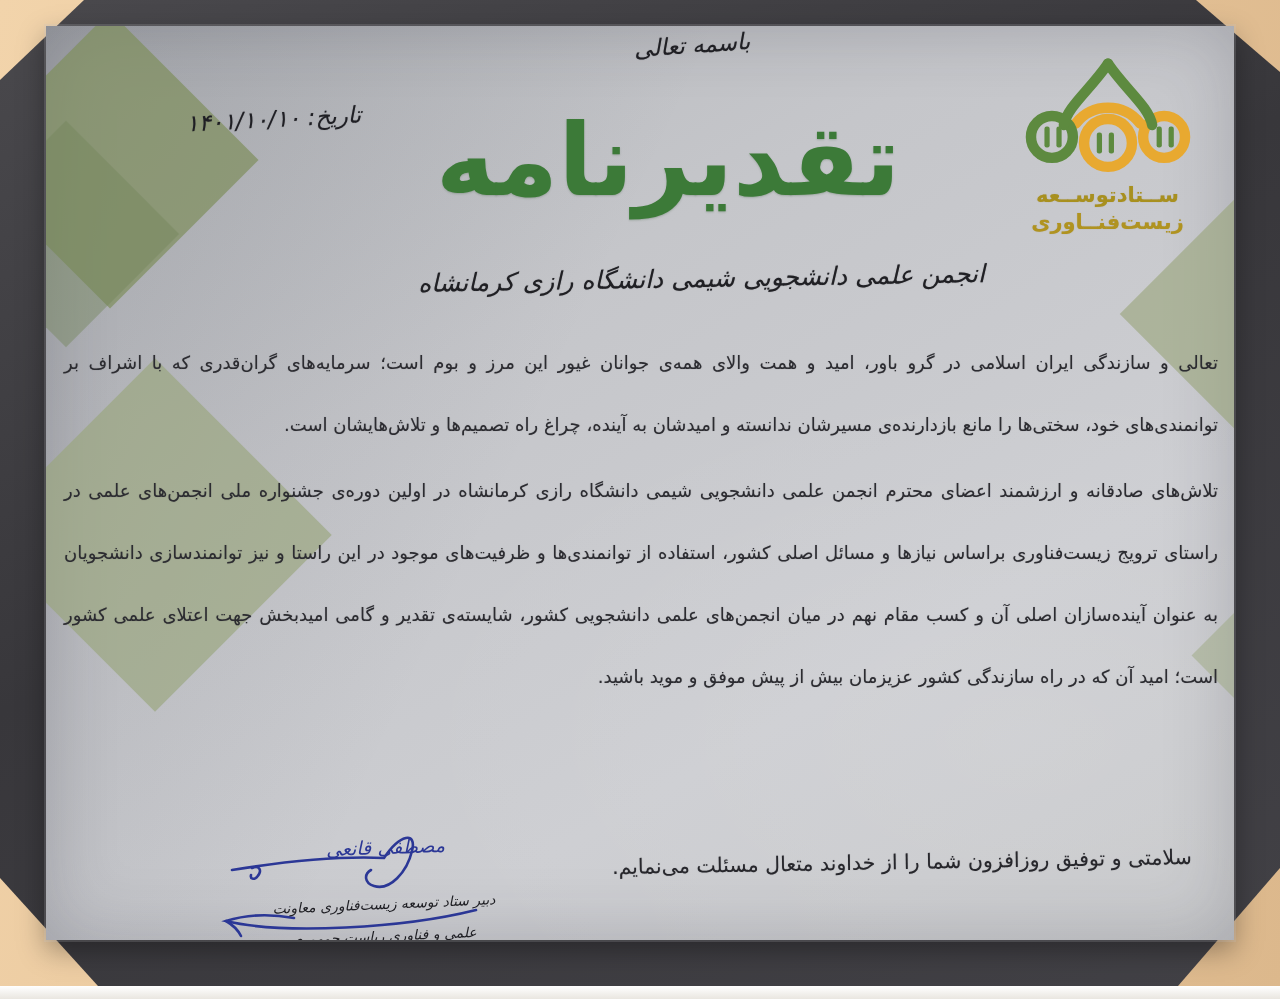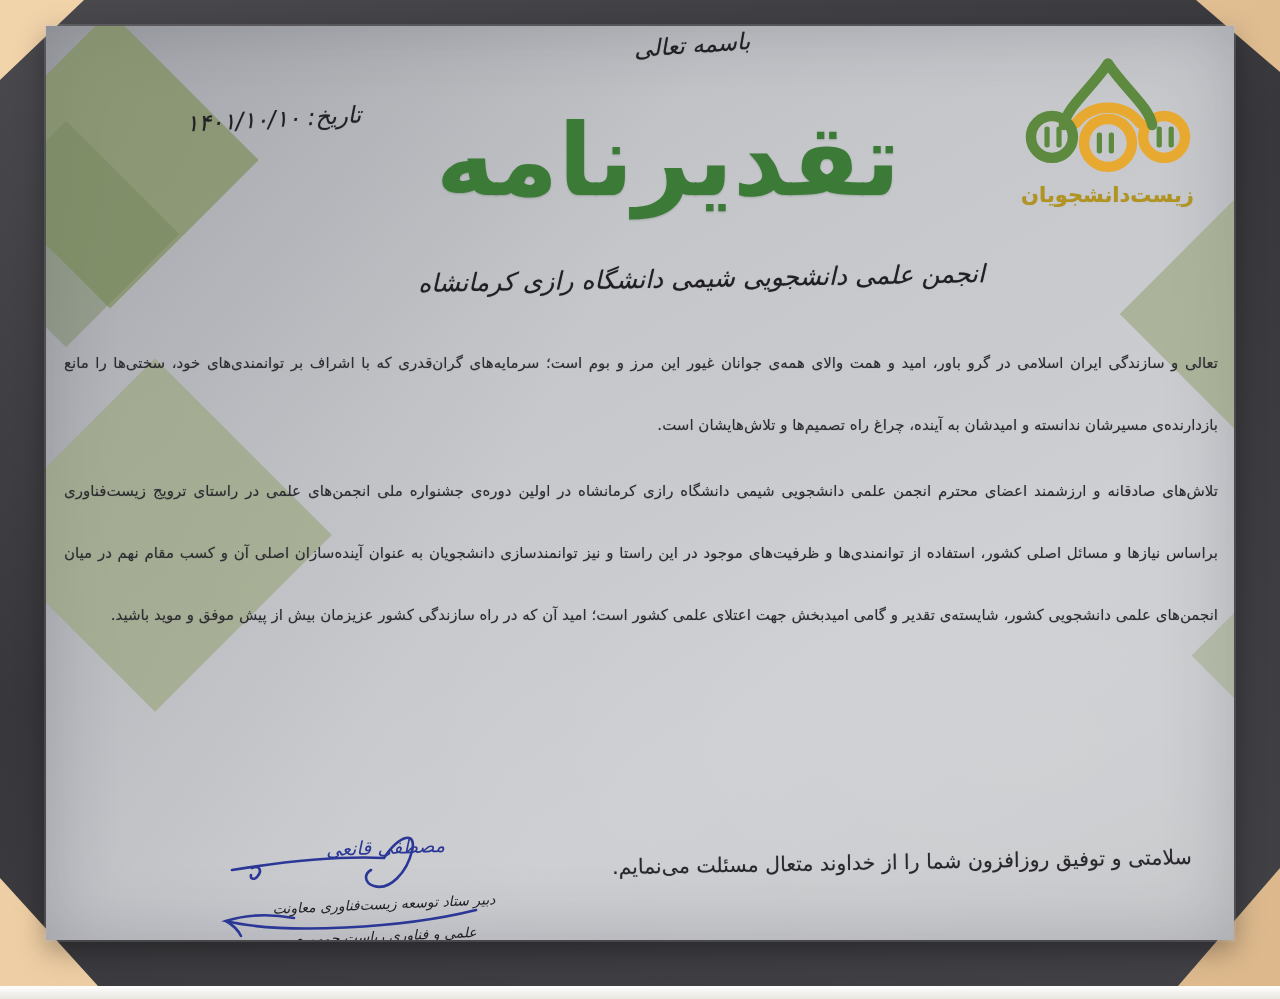--- a/index.html
+++ b/index.html
@@ -60,21 +60,21 @@
   .org-line{font-weight:bold;font-size:21px;line-height:27px;letter-spacing:0;
     color:#a8901f;text-shadow:0 0 1px rgba(140,120,30,.4);direction:rtl;}
   .org-line2{color:#b09320;}
   .recipient{
     position:absolute;right:249px;top:238px;font-size:25px;font-style:italic;
     transform:rotate(-1deg);color:#202024;text-shadow:0 0 1px rgba(25,25,30,.45);
     white-space:nowrap;
   }
   .body-text{
     position:absolute;left:18px;right:16px;top:306px;
-    font-size:15px;line-height:62px;text-align:justify;
+    font-size:18px;line-height:62px;text-align:justify;
     color:#2c2c31;text-shadow:0 0 1px rgba(35,35,40,.35);
   }
   .body-text p{margin:0 0 4px 0;}
   .closing{
     position:absolute;right:42px;top:824px;font-size:20.5px;
     transform:rotate(-1deg);color:#27272c;text-shadow:0 0 1px rgba(35,35,40,.35);
     white-space:nowrap;
   }
   
   .signature{position:absolute;left:168px;top:798px;width:340px;height:135px;}
@@ -125,21 +125,22 @@
       </g>
       <g fill="#5d8a3f">
         <rect x="30" y="94" width="7" height="28" rx="3"></rect>
         <rect x="46" y="94" width="7" height="28" rx="3"></rect>
         <rect x="100" y="102" width="7" height="28" rx="3"></rect>
         <rect x="116" y="102" width="7" height="28" rx="3"></rect>
         <rect x="180" y="94" width="7" height="28" rx="3"></rect>
         <rect x="196" y="94" width="7" height="28" rx="3"></rect>
       </g>
     </svg>
-    <div class="org-line org-line2">زیست‌دانشجویان</div>
+    <div class="org-line">ســتادتوســعه</div>
+    <div class="org-line org-line2">زیست‌فنــاوری</div>
   </div>
 
   <div class="recipient fa">انجمن علمی دانشجویی شیمی دانشگاه رازی کرمانشاه</div>
 
   <div class="body-text fa">
     <p>تعالی و سازندگی ایران اسلامی در گرو باور، امید و همت والای همه‌ی جوانان غیور این مرز و بوم است؛ سرمایه‌های گران‌قدری که با اشراف بر توانمندی‌های خود، سختی‌ها را مانع بازدارنده‌ی مسیرشان ندانسته و امیدشان به آینده، چراغ راه تصمیم‌ها و تلاش‌هایشان است.</p>
     <p>تلاش‌های صادقانه و ارزشمند اعضای محترم انجمن علمی دانشجویی شیمی دانشگاه رازی کرمانشاه در اولین دوره‌ی جشنواره ملی انجمن‌های علمی در راستای ترویج زیست‌فناوری براساس نیازها و مسائل اصلی کشور، استفاده از توانمندی‌ها و ظرفیت‌های موجود در این راستا و نیز توانمندسازی دانشجویان به عنوان آینده‌سازان اصلی آن و کسب مقام نهم در میان انجمن‌های علمی دانشجویی کشور، شایسته‌ی تقدیر و گامی امیدبخش جهت اعتلای علمی کشور است؛ امید آن که در راه سازندگی کشور عزیزمان بیش از پیش موفق و موید باشید.</p>
   </div>
 
   <div class="closing fa">سلامتی و توفیق روزافزون شما را از خداوند متعال مسئلت می‌نمایم.</div>

